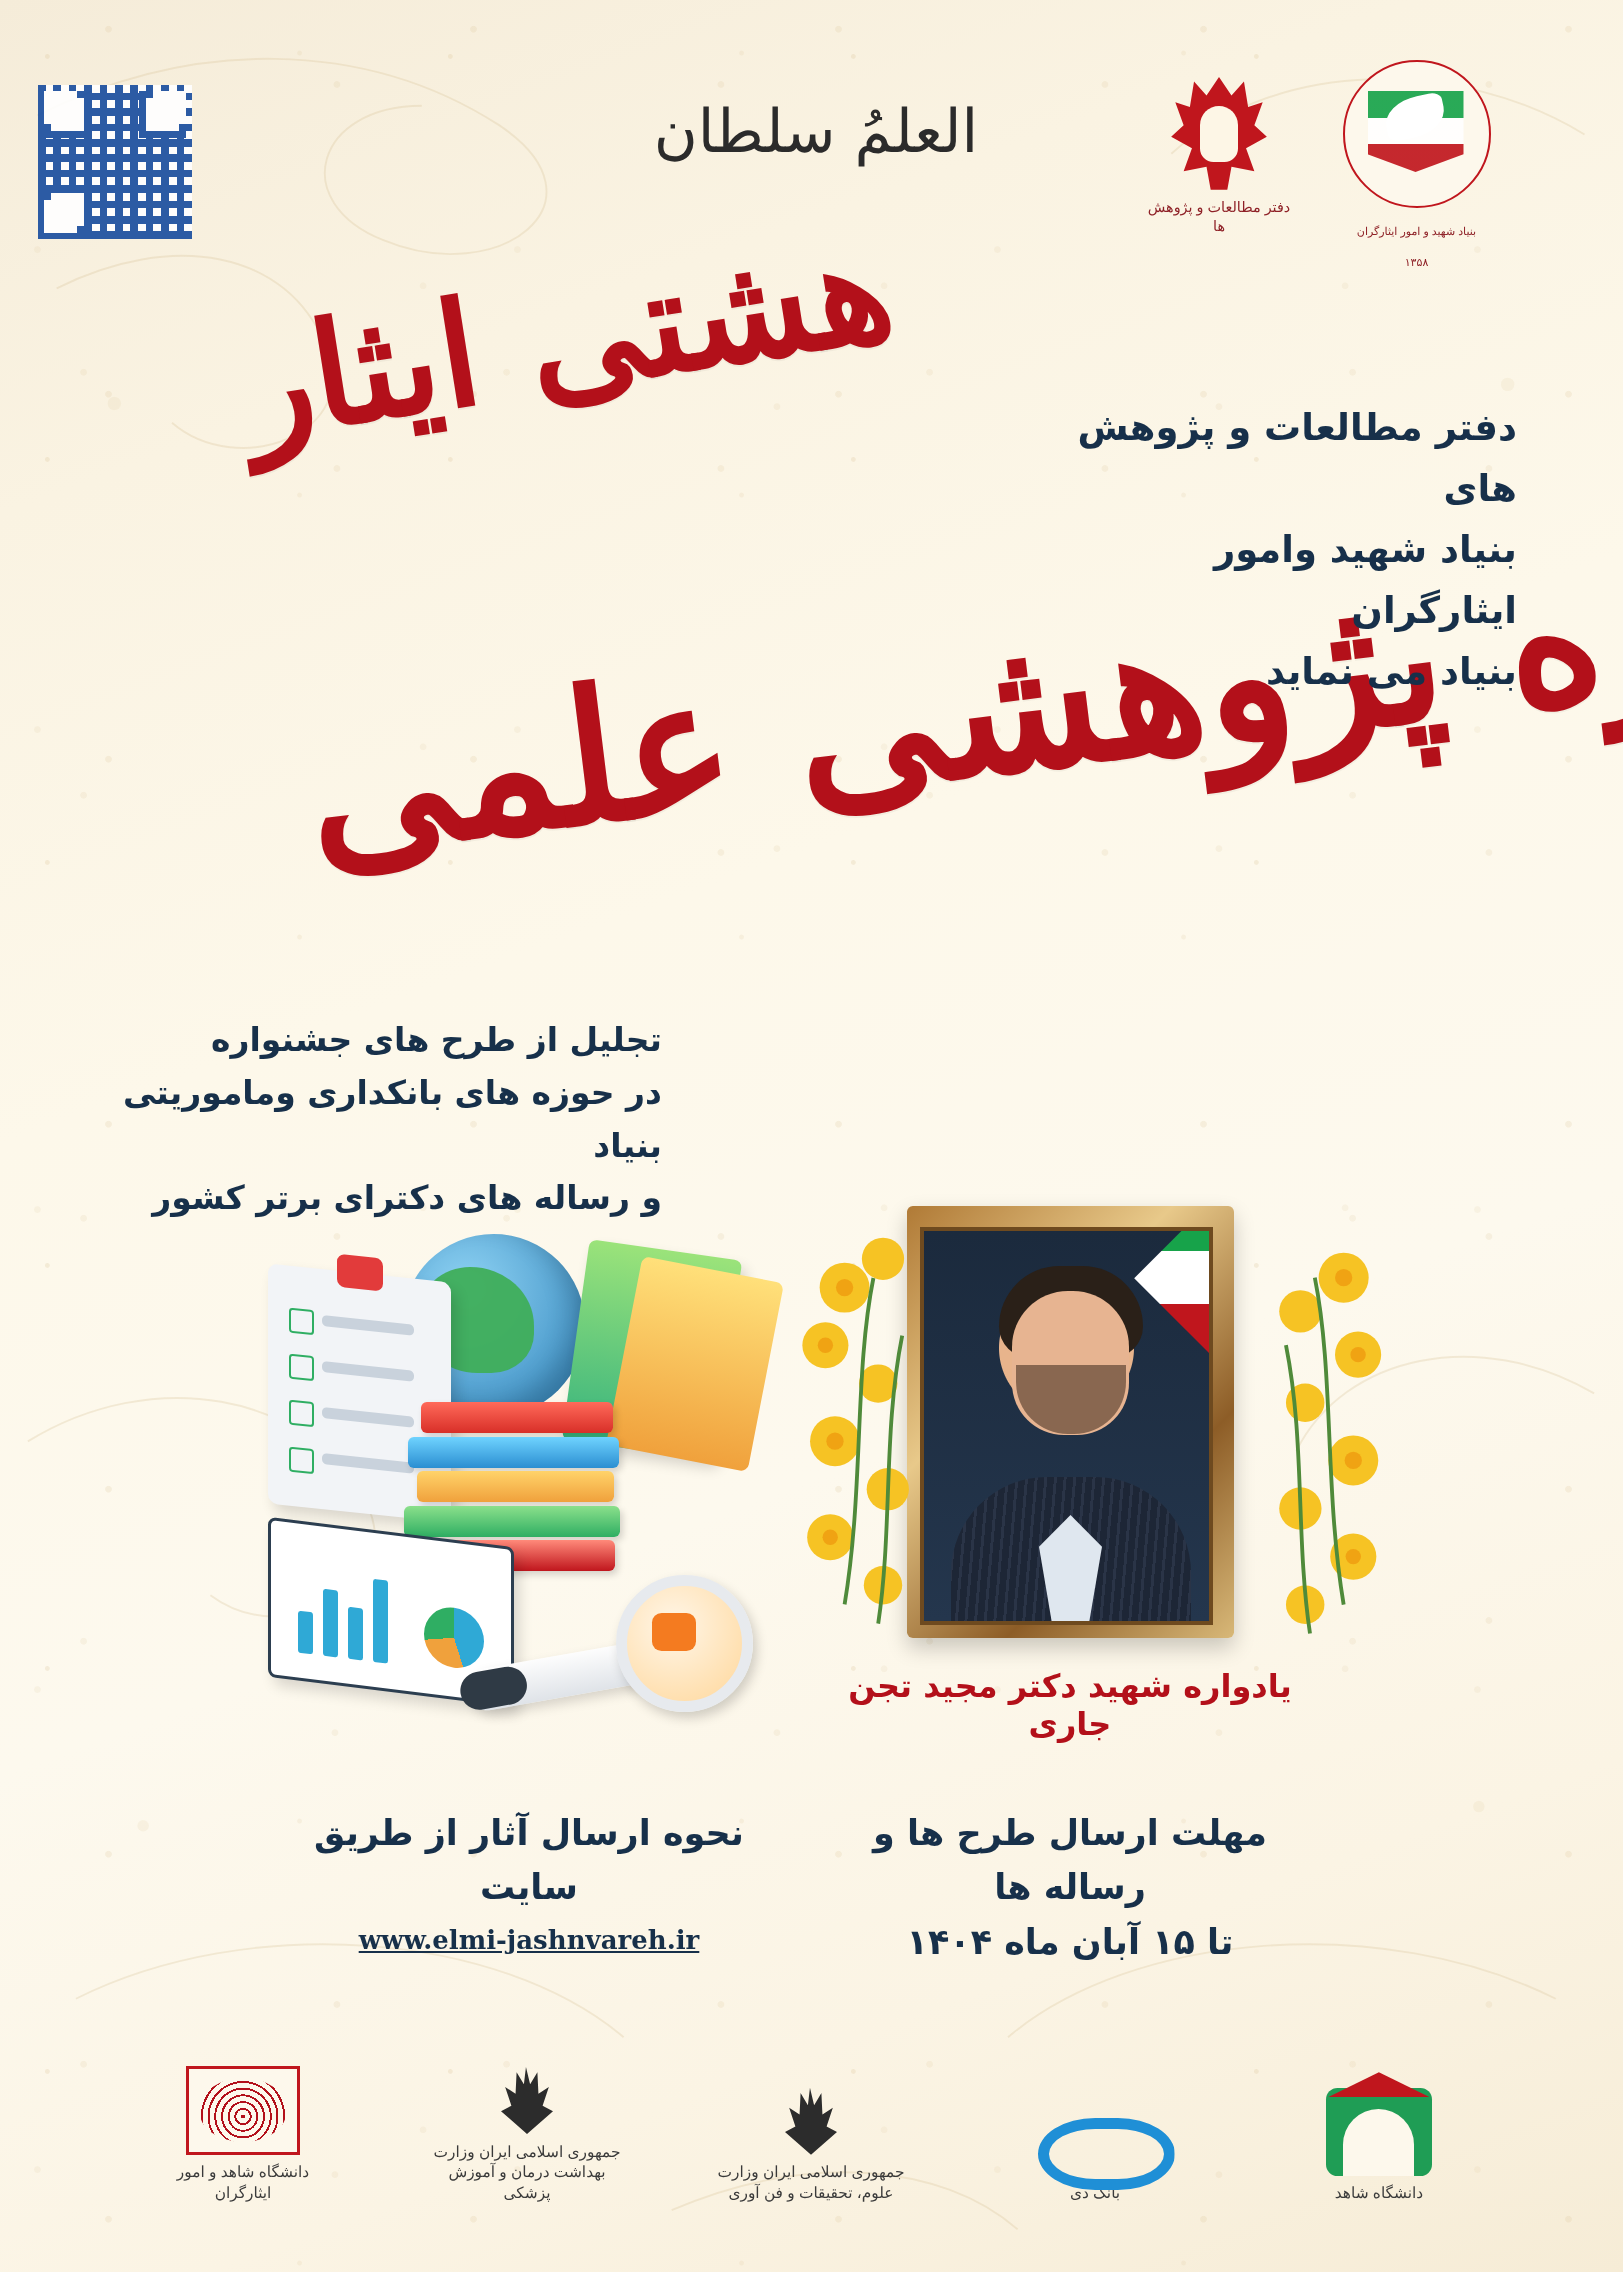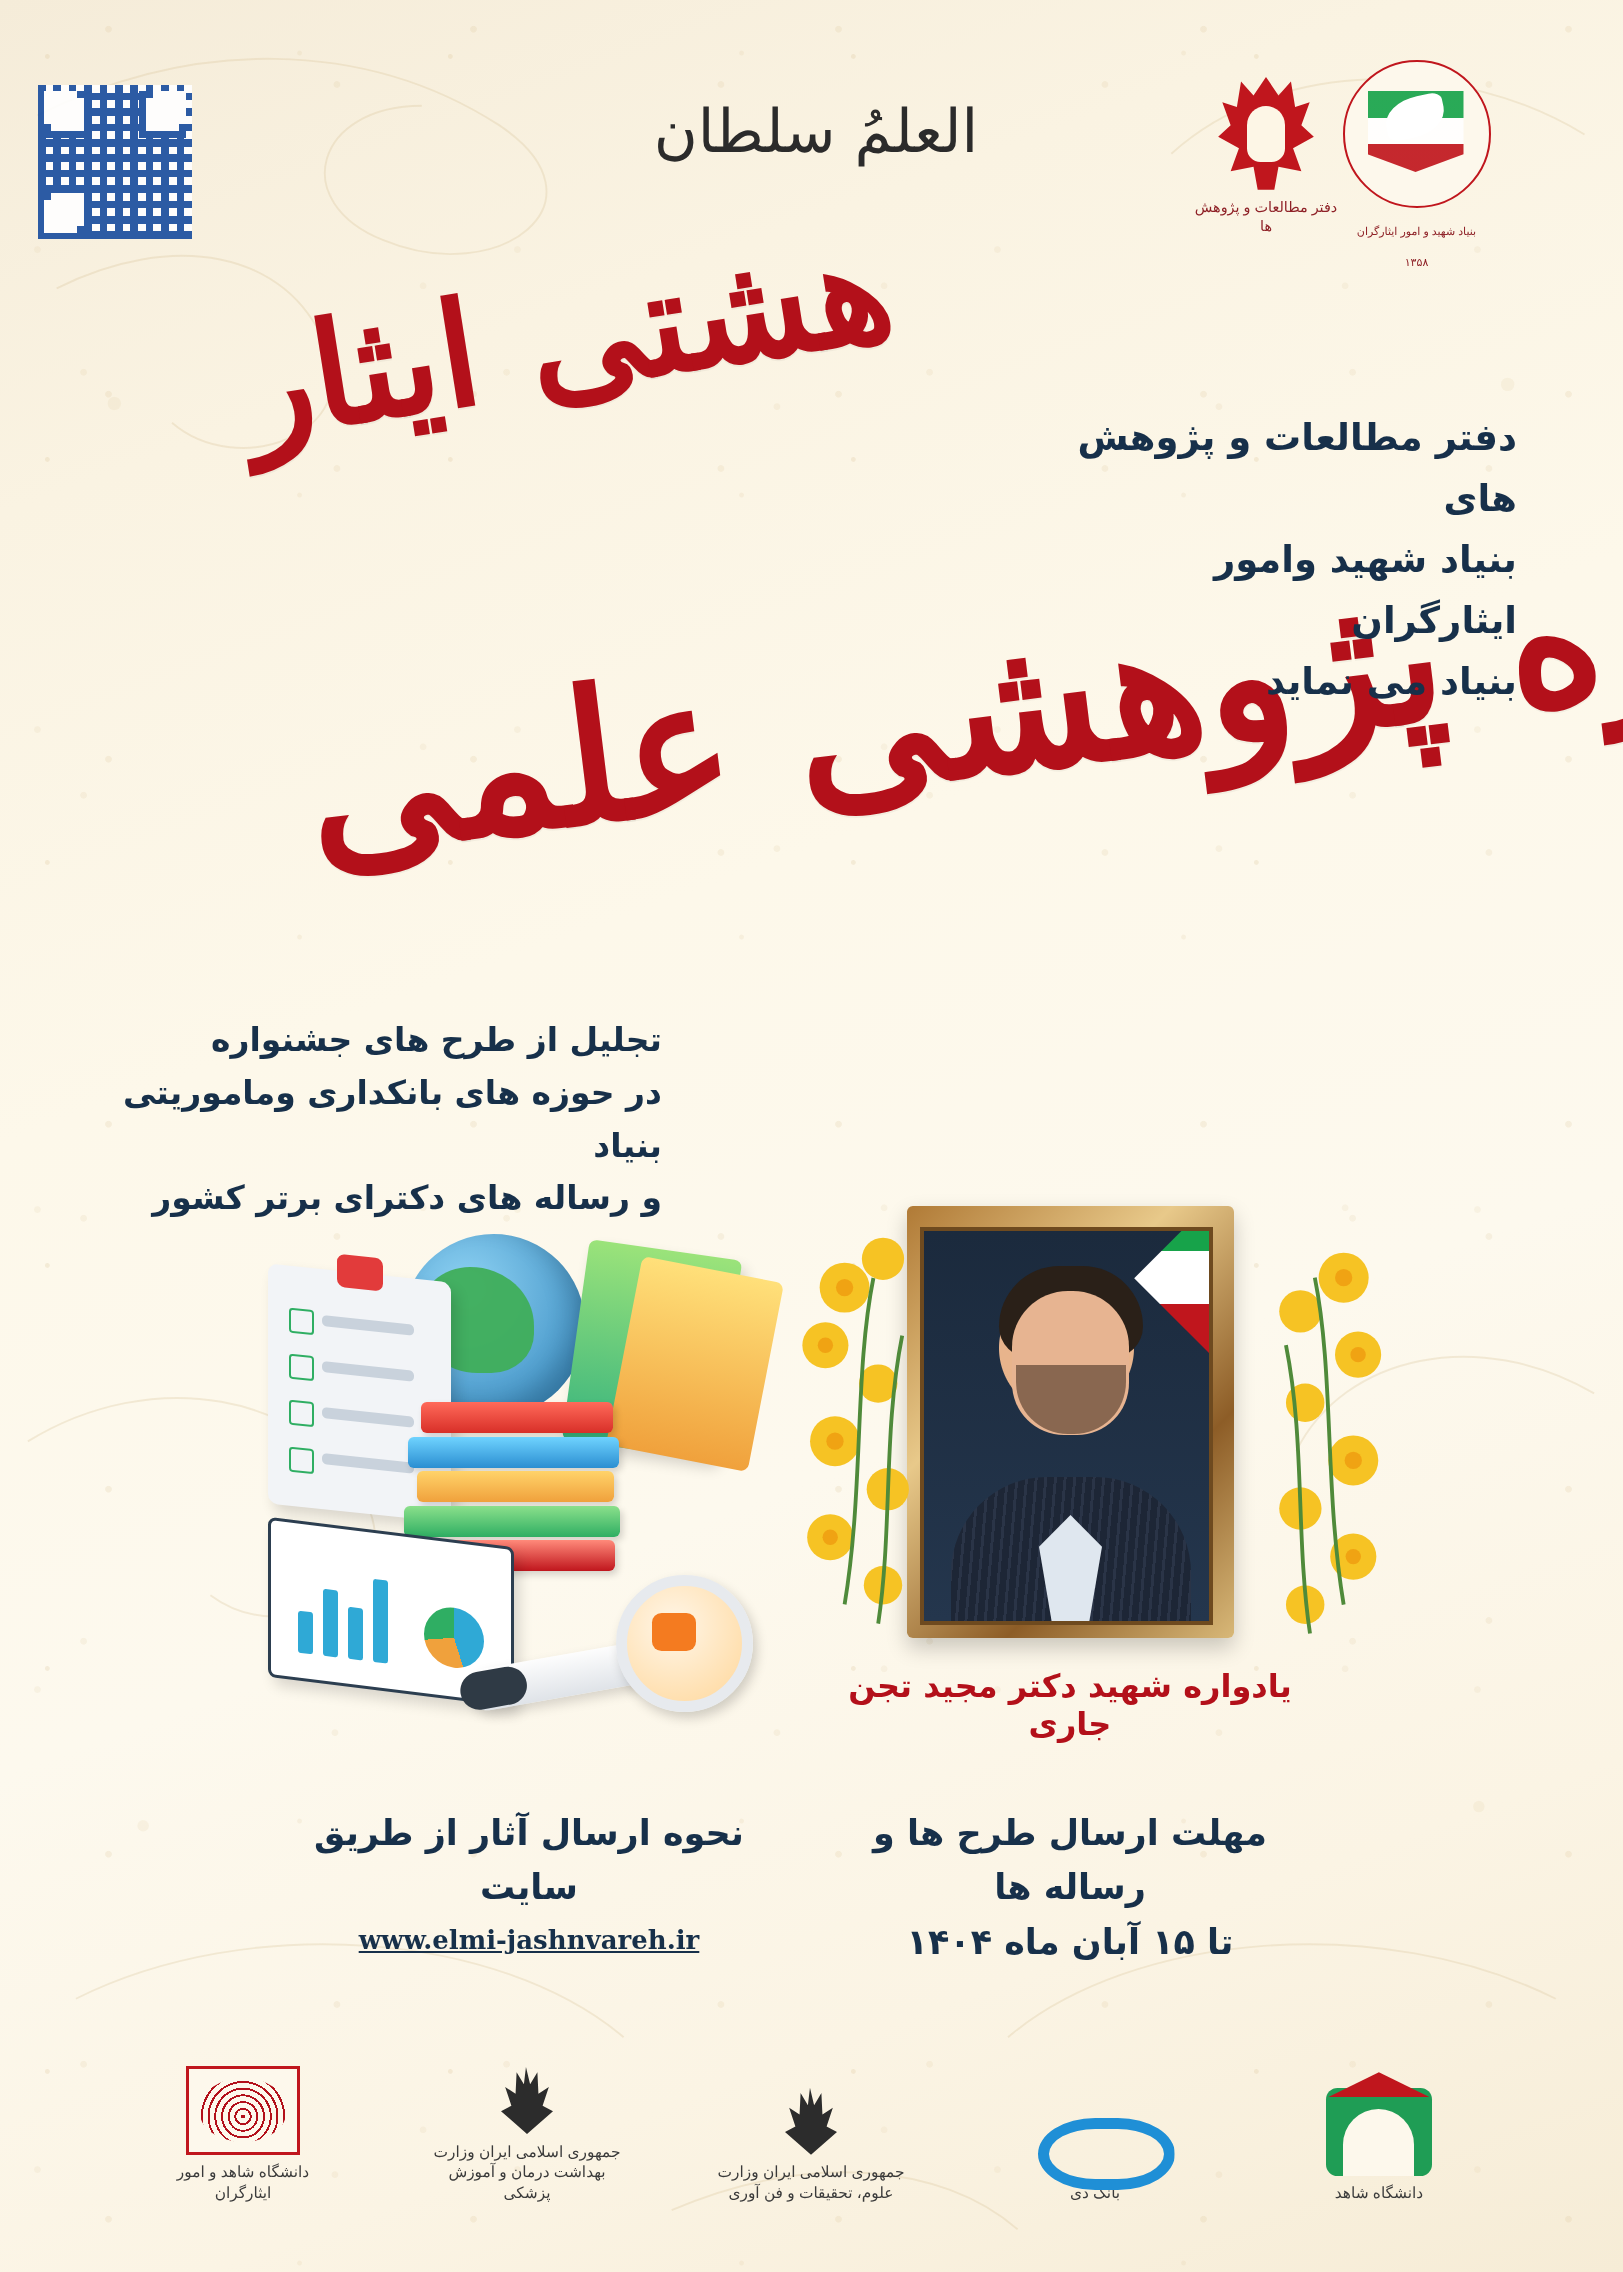--- a/index.html
+++ b/index.html
@@ -83,21 +83,20 @@
     letter-spacing: -1.9px;
     white-space: nowrap;
   }
 
   .logo-org {
     position: absolute;
     top: 77px;
     left: 1143px;
     width: 154px;
     text-align: center;
-    margin-left: 47px;
   }
   .logo-org .mark {
     width: 104px;
     height: 115px;
     margin: 0 auto;
     position: relative;
   }
   .logo-org .mark .tulip {
     position: absolute;
     inset: 0;
@@ -192,21 +191,21 @@
     top: 288px;
     left: 240px;
     font-size: 183px;
     letter-spacing: -7.7px;
     transform: rotate(-7deg);
   }
 
   
   .organizer {
     position: absolute;
-    top: 407px;
+    top: 397px;
     left: 1038px;
     width: 480px;
     text-align: right;
     color: #17304a;
     font-size: 37px;
     line-height: 1.65;
     font-weight: bold;
     font-family: "DejaVu Sans", sans-serif;
   }
 

